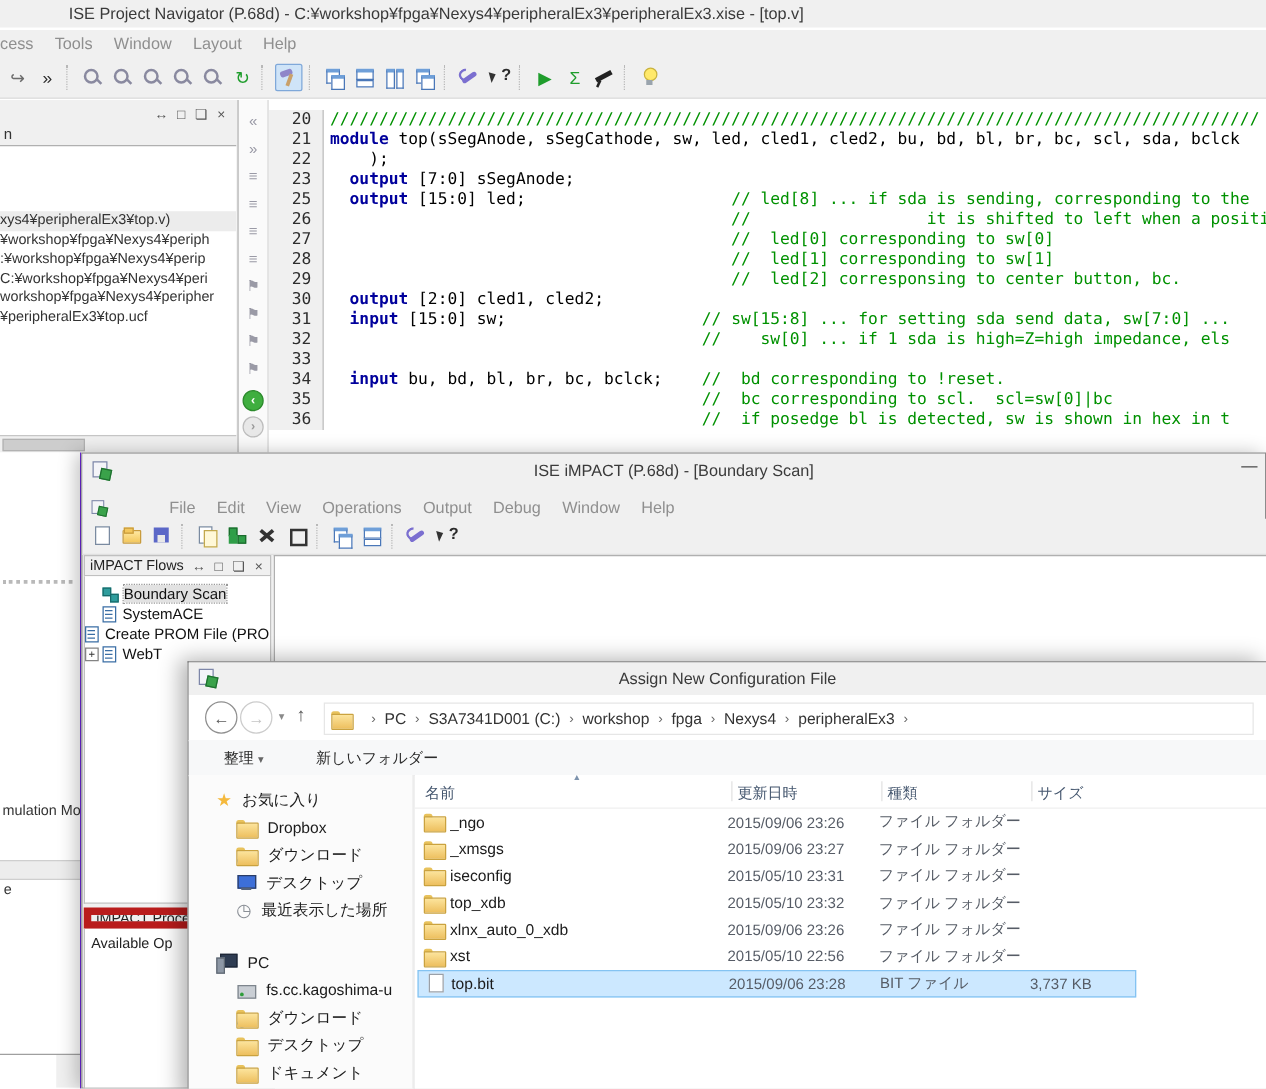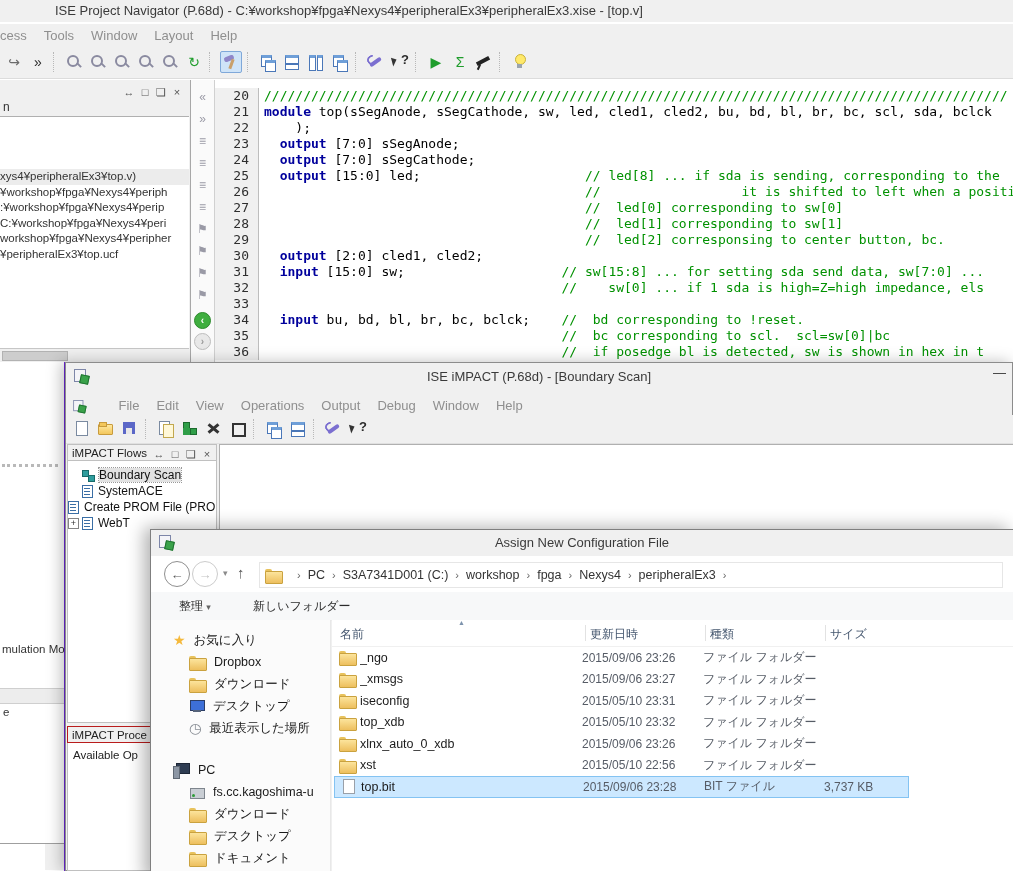--- a/index.html
+++ b/index.html
@@ -179,24 +179,20 @@
           </div>
           <div class="ed-row">
             <span class="ed-num">22</span>
             <span class="ed-code"><span class="tk-p">    );</span></span>
           </div>
           <div class="ed-row">
             <span class="ed-num">23</span>
             <span class="ed-code"><span class="tk-p">  </span><span class="tk-k">output</span><span class="tk-p"> [7:0] sSegAnode;</span></span>
           </div>
           <div class="ed-row">
-            <span class="ed-num">24</span>
-            <span class="ed-code"><span class="tk-p">  </span><span class="tk-k">output</span><span class="tk-p"> [7:0] sSegCathode;</span></span>
-          </div>
-          <div class="ed-row">
             <span class="ed-num">25</span>
             <span class="ed-code"><span class="tk-p">  </span><span class="tk-k">output</span><span class="tk-p"> [15:0] led;</span><span class="tk-c">                     // led[8] ... if sda is sending, corresponding to the</span></span>
           </div>
           <div class="ed-row">
             <span class="ed-num">26</span>
             <span class="ed-code"><span class="tk-c">                                         //                  it is shifted to left when a positive</span></span>
           </div>
           <div class="ed-row">
             <span class="ed-num">27</span>
             <span class="ed-code"><span class="tk-c">                                         //  led[0] corresponding to sw[0]</span></span>
@@ -253,21 +249,21 @@
   </div>
 
   <div class="abs" style="left:65px;top:362px;width:948px;height:509px;background:#f0f0f0;border:1px solid #8c8c8c;box-shadow:-4px 0 14px rgba(0,0,0,0.25);box-sizing:border-box;">
     <div class="abs" style="left:0;top:0;width:946px;height:28px;background:#f0f0f0;">
       <span class="impact-ic abs" style="left:8px;top:6px;"></span>
       <span class="titletext abs" style="left:50%;top:6px;transform:translateX(-50%);">ISE iMPACT (P.68d) - [Boundary Scan]</span>
       <span class="abs" style="right:6px;top:2px;font-size:13px;color:#333;">—</span>
     </div>
     <div class="abs" style="left:0;top:28px;width:946px;height:24px;background:#f0f0f0;padding-top:4px;box-sizing:border-box;">
       <span class="impact-ic abs" style="left:6px;top:4px;transform:scale(0.85);"></span>
-      <span id="impact-menu" style="margin-left:32px;text-decoration:underline;"><span class="menu-item">File</span><span class="menu-item">Edit</span><span class="menu-item">View</span><span class="menu-item">Operations</span><span class="menu-item">Output</span><span class="menu-item">Debug</span><span class="menu-item">Window</span><span class="menu-item">Help</span></span>
+      <span id="impact-menu" style="margin-left:49px;text-decoration:underline;"><span class="menu-item">File</span><span class="menu-item">Edit</span><span class="menu-item">View</span><span class="menu-item">Operations</span><span class="menu-item">Output</span><span class="menu-item">Debug</span><span class="menu-item">Window</span><span class="menu-item">Help</span></span>
     </div>
     <div class="abs tbar" style="left:0;top:52px;width:946px;height:28px;background:#f0f0f0;padding-left:4px;border-bottom:1px solid #e0e0e0;">
         <span class="ti sh-page"></span>
         <span class="ti sh-folderopen"></span>
         <span class="ti sh-floppy"></span>
         <span class="tsep"></span>
         <span class="ti sh-copy"></span>
         <span class="ti sh-chipgrid"></span>
         <span class="ti sh-spider"></span>
         <span class="ti sh-chip"></span>
@@ -299,21 +295,21 @@
           <span class="doc-ic"></span>
           <span>Create PROM File (PROM File For…</span>
         </div>
         <div class="tree-row">
           <span class="expander">+</span>
           <span class="doc-ic"></span>
           <span>WebT</span>
         </div>
       </div>
 
-    <div class="abs" style="left:1px;top:363px;width:150px;height:17px;background:#f0f0f0;border:1px solid #b91c1c;box-sizing:border-box;display:flex;align-items:center;overflow:hidden;">
+    <div class="abs" style="left:1px;top:363px;width:150px;height:17px;background:#f0f0f0;border:6px solid #b91c1c;box-sizing:border-box;display:flex;align-items:center;overflow:hidden;">
       <span style="font-size:11.5px;color:#222;margin-left:4px;white-space:nowrap;">iMPACT Proce</span>
     </div>
     <div class="abs" style="left:1px;top:380px;width:150px;height:128px;background:#fff;border:1px solid #c0c0c0;border-top:none;box-sizing:border-box;overflow:hidden;">
       <span style="font-size:11.5px;color:#222;margin:6px 0 0 5px;display:inline-block;white-space:nowrap;">Available Op</span>
     </div>
 
     <div class="abs" style="left:153px;top:81px;width:793px;height:427px;background:#fff;border-left:1px solid #b0b0b0;border-top:1px solid #b0b0b0;"></div>
   </div>
 
   <div class="abs" style="left:150px;top:518px;width:863px;height:353px;background:#f0f0f0;border:1px solid #7f7f7f;border-right:none;border-bottom:none;box-shadow:-6px -2px 16px rgba(0,0,0,0.3);box-sizing:border-box;margin-top:11px;">

